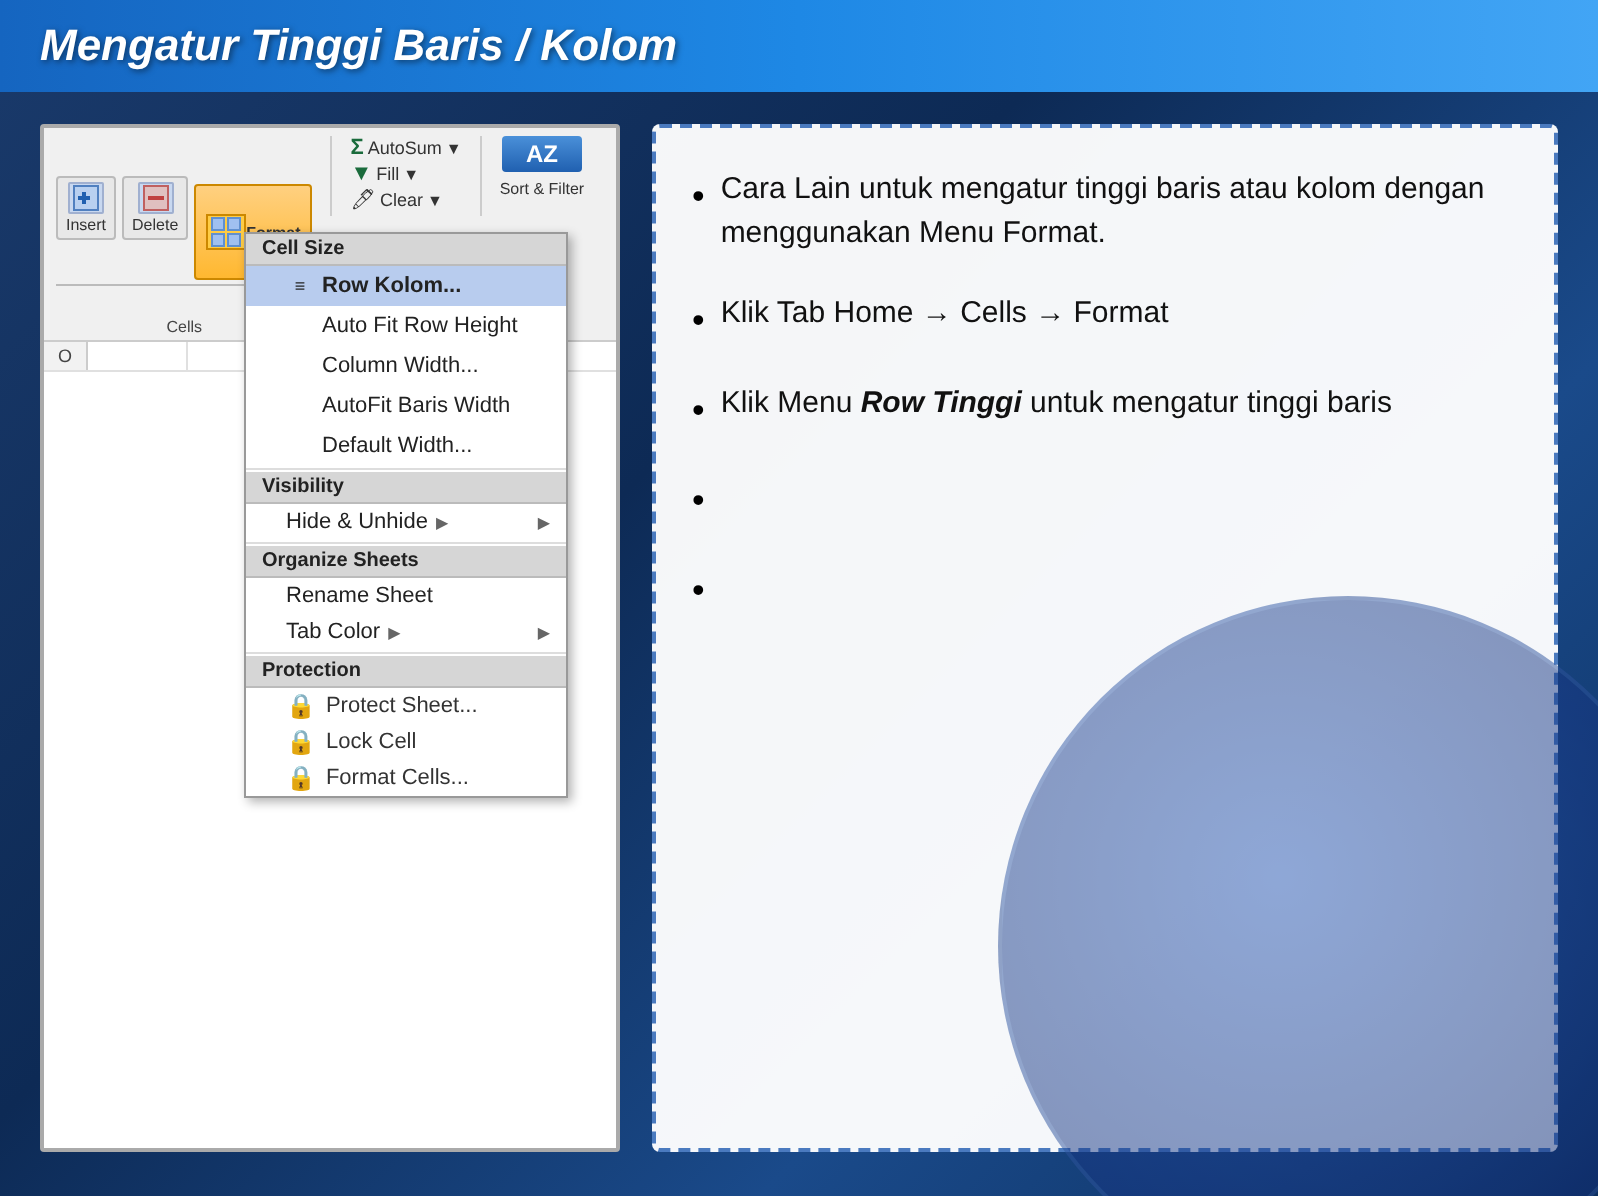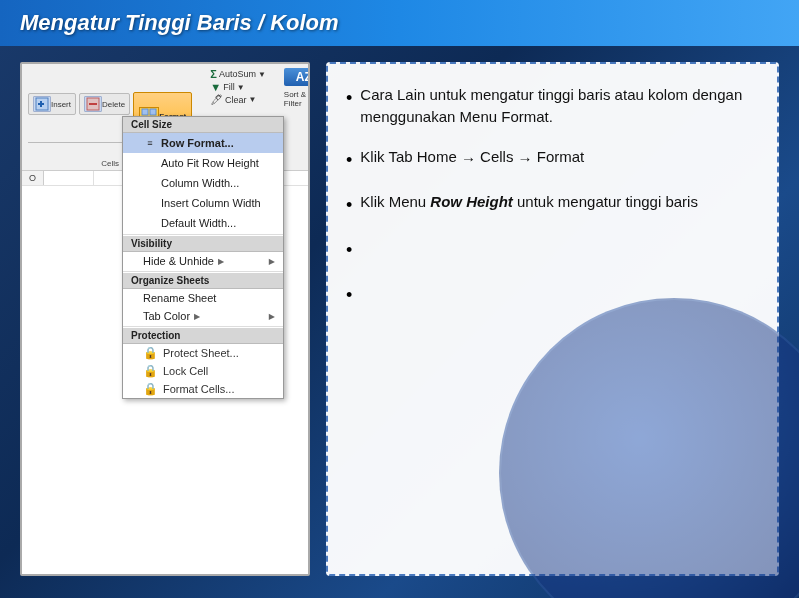--- a/index.html
+++ b/index.html
@@ -83,20 +83,21 @@
     }
 
     .ribbon-btn {
       background: #e8e8e8;
       border: 1px solid #bbb;
       border-radius: 2px;
       padding: 2px 4px;
       font-size: 9px;
       cursor: pointer;
       display: flex;
+      flex-direction: column;
       align-items: center;
       min-width: 28px;
     }
 
     .ribbon-btn-icon {
       width: 18px;
       height: 16px;
       background: #c8d8f0;
       border: 1px solid #a0b0d0;
       border-radius: 1px;
@@ -403,36 +404,36 @@
         <div class="az-block">AZ</div>
         <div style="font-size:8px;color:#333;margin-top:2px">Sort &amp; Filter</div>
       </div>
     </div>
 
     <div class="dropdown-menu">
       <div class="menu-section-header">Cell Size</div>
 
       <div class="menu-item selected">
         <span class="menu-item-icon">≡</span>
-        <span>Row Format...</span>
+        <span>Row Kolom...</span>
       </div>
 
       <div class="menu-item">
         <span class="menu-item-icon"></span>
         <span>Auto Fit Row Height</span>
       </div>
 
       <div class="menu-item">
         <span class="menu-item-icon"></span>
         <span>Column Width...</span>
       </div>
 
       <div class="menu-item">
         <span class="menu-item-icon"></span>
-        <span>Insert Column Width</span>
+        <span>AutoFit Baris Width</span>
       </div>
 
       <div class="menu-item">
         <span class="menu-item-icon"></span>
         <span>Default Width...</span>
       </div>
 
       <div class="menu-separator"></div>
       <div class="menu-section-header">Visibility</div>
 
@@ -493,21 +494,21 @@
     </div>
 
     <div class="bullet-item">
       <span class="bullet-dot">•</span>
       <span class="bullet-text">Klik Tab Home → Cells → Format</span>
     </div>
 
     <div class="bullet-item">
       <span class="bullet-dot">•</span>
       <span class="bullet-text">
-        <span>Klik Menu </span><span class="italic-text">Row Height</span><span> untuk mengatur tinggi baris</span>
+        <span>Klik Menu </span><span class="italic-text">Row Tinggi</span><span> untuk mengatur tinggi baris</span>
       </span>
     </div>
 
     <div class="bullet-item">
       <span class="bullet-dot">•</span>
     </div>
 
     <div class="bullet-item">
       <span class="bullet-dot">•</span>
     </div>

